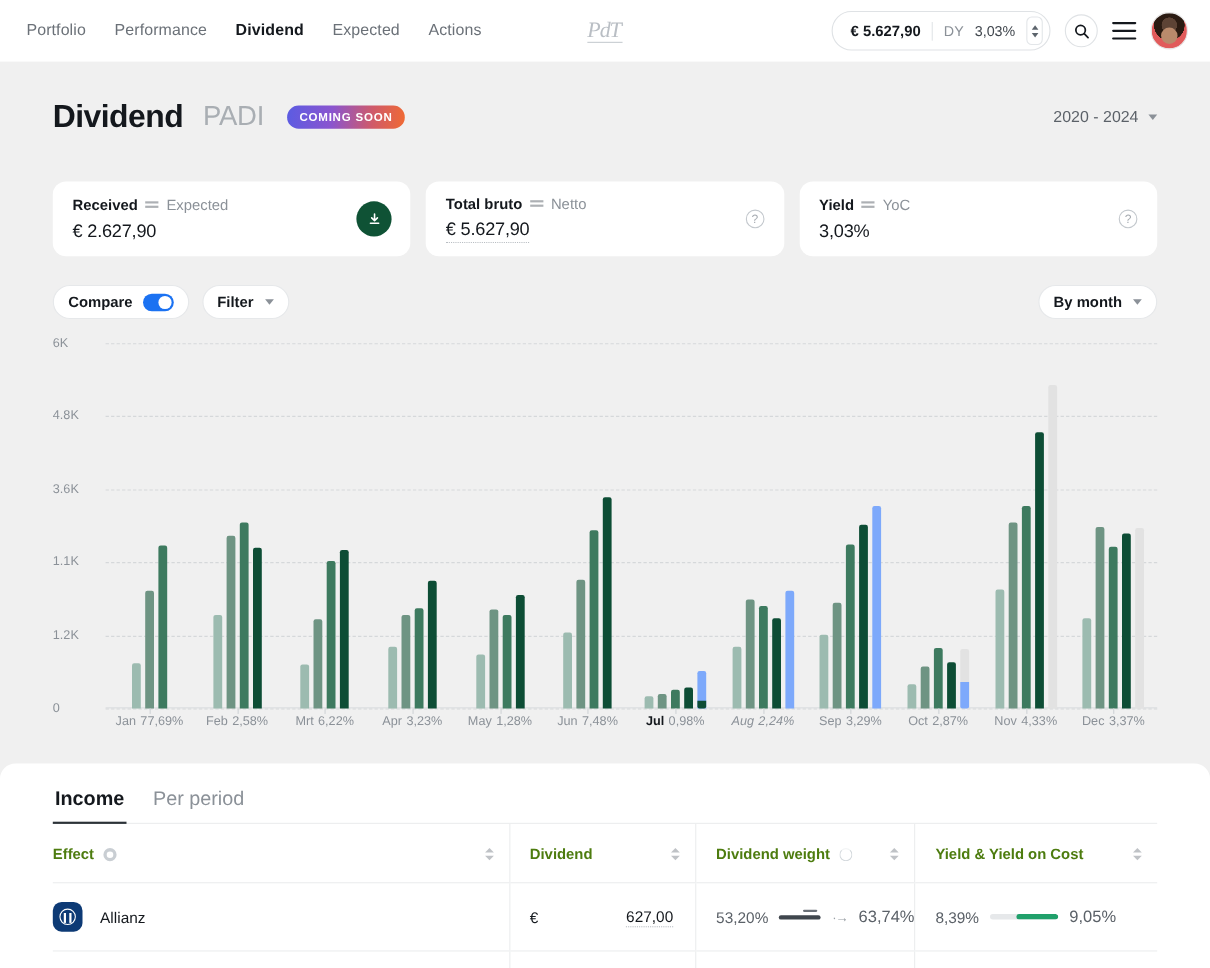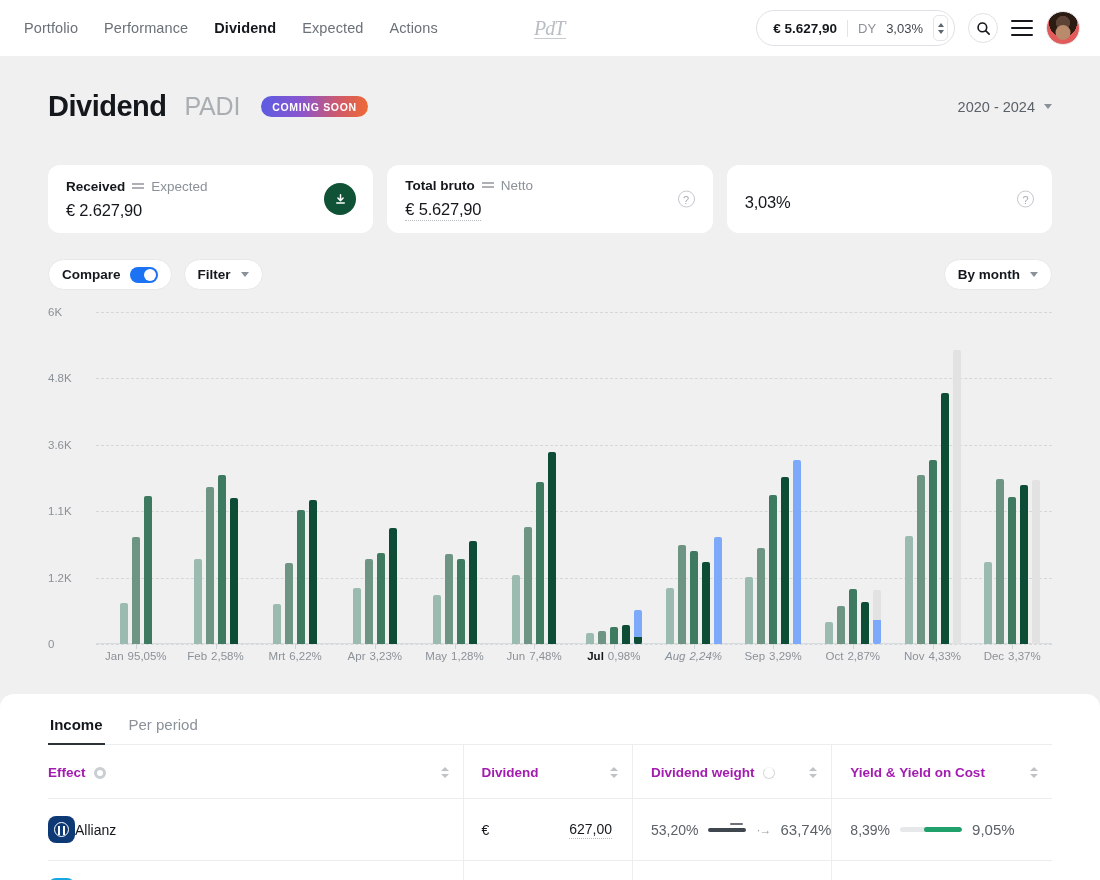--- a/index.html
+++ b/index.html
@@ -139,43 +139,43 @@
     position:absolute; font-size:11.5px; color:#8b9198; white-space:nowrap;
     transform:translateX(-50%);
   }
   .xlabel .m { margin-right:4px; }
   .xlabel.active .m { color:#14181d; font-weight:700; }
 
   
   .panel { background:#fff; margin-top: 22px; border-radius: 14px 14px 0 0; padding: 0 48px; }
   .tabs { display:flex; gap:22px; border-bottom:1px solid #ebedee; }
   .tab {
-    font-size:15px; color:#8b9198; padding: 22px 2px 11px; cursor:pointer; position:relative;
+    font-size:18px; color:#8b9198; padding: 22px 2px 11px; cursor:pointer; position:relative;
   }
   .tab.active { color:#14181d; font-weight:700; }
   .tab.active::after {
     content:""; position:absolute; left:0; right:0; bottom:-1px; height:2px; background:#2c3238;
   }
   table { width:100%; border-collapse:collapse; }
   th {
-    text-align:center; font-size:13.5px; font-weight:700; color:#a21caf; padding: 20px 0 18px;
+    text-align:center; font-size:13.5px; font-weight:700; color:#4d7c0f; padding: 20px 0 18px;
     border-bottom:1px solid #ebedee; vertical-align:middle; white-space:nowrap;
   }
   th.bord, td.bord { border-left:1px solid #ebedee; padding-left:18px; }
   .th-inner { display:flex; align-items:center; gap:8px; }
   .sort { margin-left:auto; margin-right:14px; display:flex; flex-direction:column; gap:3px; opacity:.55; }
   .sort i { border-left:4px solid transparent;border-right:4px solid transparent; }
   .sort i.up { border-bottom:4.5px solid #8b9198; }
   .sort i.dn { border-top:4.5px solid #8b9198; }
   .gear {
     width:12px;height:12px;border-radius:50%;border:3px solid #c9ced3; box-sizing:border-box;
   }
   .ring { width:12px;height:12px;border-radius:50%;border:1.6px solid #d3d8dc;border-top-color:#f2f4f5; }
   td { padding: 17px 0; border-bottom:1px solid #ebedee; font-size:14px; color:#14181d; vertical-align:middle; }
-  .logo-cell { display:flex; align-items:center; }
+  .logo-cell { display:flex; align-items:center; gap:16px; }
   .logo {
     width:27px;height:27px;border-radius:8px;display:flex;align-items:center;justify-content:center;
     flex:0 0 auto;
   }
   .logo.allianz { background:#0d3a75; }
   .allianz-mark { width:15px;height:15px;border-radius:50%;border:1.6px solid #fff;position:relative; }
   .allianz-mark::before, .allianz-mark::after {
     content:""; position:absolute; top:2.5px; width:1.6px; height:9px; background:#fff;
   }
   .allianz-mark::before { left:3.2px; }
@@ -264,20 +264,25 @@
       <div class="card-lbl">
         <span class="b">Total bruto</span>
         <i class="swap"></i>
         <span class="g">Netto</span>
       </div>
       <div class="card-val dotted">€ 5.627,90</div>
       <div class="help">?</div>
     </div>
 
     <div class="card">
+      <div class="card-lbl">
+        <span class="b">Yield</span>
+        <i class="swap"></i>
+        <span class="g">YoC</span>
+      </div>
       <div class="card-val">3,03%</div>
       <div class="help">?</div>
     </div>
   </div>
 
   <div class="toolbar">
     <div class="pill">
       <span>Compare</span>
       <span class="toggle"></span>
     </div>
@@ -394,21 +399,21 @@
         <div class="group" style="left: 876.167px; width: 80px; justify-content: center;">
           <div class="bar" style="height: 81.8933px; background: rgb(156, 187, 176);"></div>
           <div class="bar" style="height: 164.893px; background: rgb(110, 148, 131);"></div>
           <div class="bar" style="height: 147.187px; background: rgb(61, 122, 95);"></div>
           <div class="bar" style="height: 159.36px; background: rgb(13, 77, 53);"></div>
           <div class="bar" style="height: 163.787px; background: rgb(226, 226, 226);"></div>
         </div>
         <div class="tickmark" style="left: 916.167px;"></div>
       </div>
     <div class="xlabels" id="xlabels">
-        <div class="xlabel" style="left: 39.8333px; top: 0px;"><span class="m">Jan</span><span>95,05%</span></div>
+        <div class="xlabel" style="left: 39.8333px; top: 0px;"><span class="m">Jan</span><span>77,69%</span></div>
         <div class="xlabel" style="left: 119.5px; top: 0px;"><span class="m">Feb</span><span>2,58%</span></div>
         <div class="xlabel" style="left: 199.167px; top: 0px;"><span class="m">Mrt</span><span>6,22%</span></div>
         <div class="xlabel" style="left: 278.833px; top: 0px;"><span class="m">Apr</span><span>3,23%</span></div>
         <div class="xlabel" style="left: 358.5px; top: 0px;"><span class="m">May</span><span>1,28%</span></div>
         <div class="xlabel" style="left: 438.167px; top: 0px;"><span class="m">Jun</span><span>7,48%</span></div>
         <div class="xlabel active" style="left: 517.833px; top: 0px;"><span class="m">Jul</span><span>0,98%</span></div>
         <div class="xlabel" style="left: 597.5px; top: 0px; font-style: italic;"><span class="m">Aug</span><span>2,24%</span></div>
         <div class="xlabel" style="left: 677.167px; top: 0px;"><span class="m">Sep</span><span>3,29%</span></div>
         <div class="xlabel" style="left: 756.833px; top: 0px;"><span class="m">Oct</span><span>2,87%</span></div>
         <div class="xlabel" style="left: 836.5px; top: 0px;"><span class="m">Nov</span><span>4,33%</span></div>

